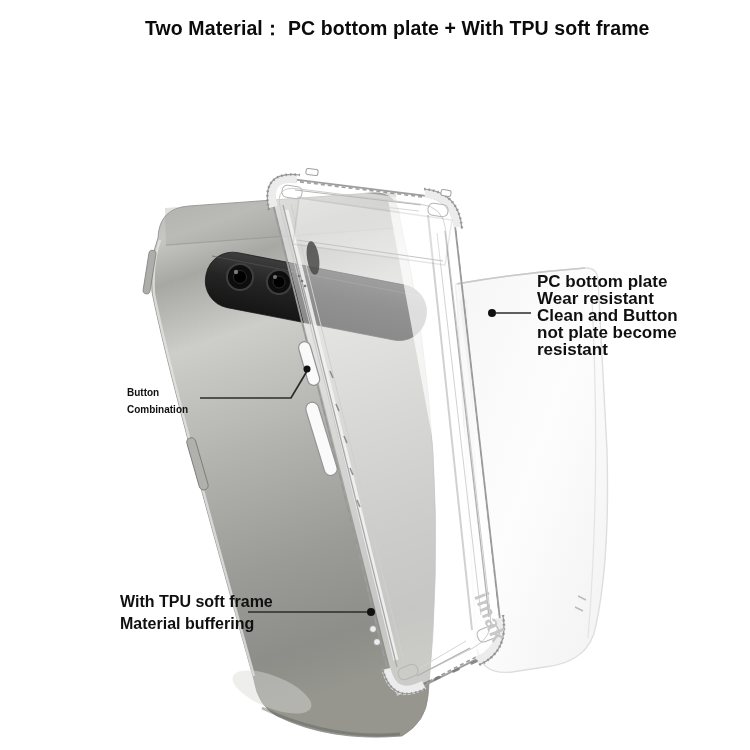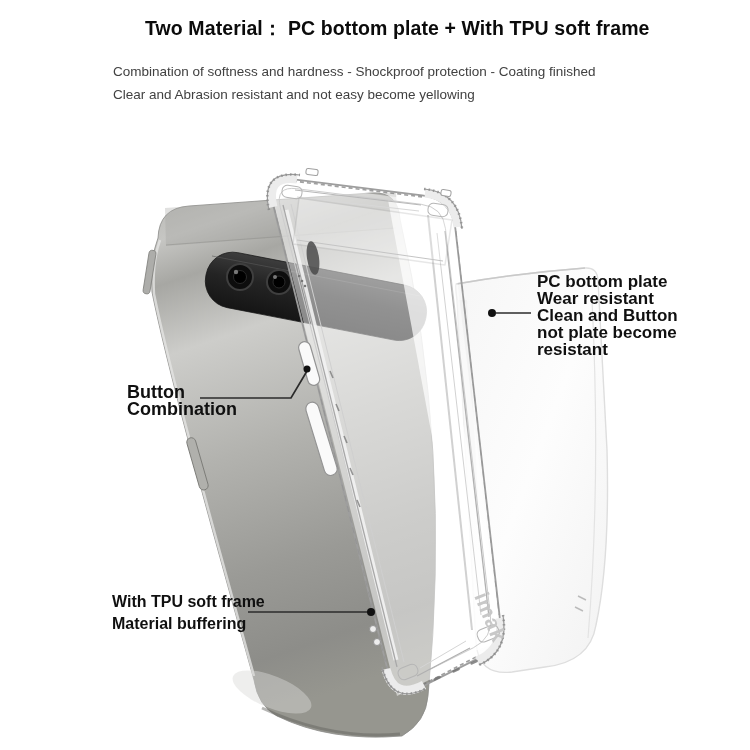--- a/index.html
+++ b/index.html
@@ -11,22 +11,22 @@
   .title{
     position:absolute;left:113px;top:15px;font-size:19.5px;font-weight:bold;
     color:#0b0b0b;letter-spacing:.1px;white-space:nowrap;margin-left:32px;
   }
   .subtitle{
     position:absolute;left:113px;top:61px;font-size:13.5px;color:#414141;
     line-height:22.5px;white-space:nowrap;
   }
   .ann{position:absolute;font-weight:bold;color:#101010;white-space:nowrap;}
   .ann-right{left:537px;top:273px;font-size:17px;line-height:17px;}
-  .ann-button{left:127px;top:384px;font-size:18px;line-height:17px;}
-  .ann-tpu{left:112px;top:591px;font-size:16px;line-height:22px;}
+  .ann-button{left:127px;top:384px;font-size:10px;line-height:17px;}
+  .ann-tpu{left:120px;top:591px;font-size:16px;line-height:22px;}
 </style>
 </head>
 <body>
 
 <div class="canvas">
 
   <svg class="scene" width="750" height="750" viewBox="0 0 750 750">
     <defs>
       <linearGradient id="gPhone" x1="0" y1="0" x2="0.18" y2="1">
         <stop offset="0" stop-color="#b6b6b2"></stop>
@@ -188,24 +188,20 @@
     </g>
     <g fill="#111111">
       <circle cx="492" cy="313" r="4"></circle>
       <circle cx="307" cy="369" r="3.5"></circle>
       <circle cx="371" cy="612" r="4"></circle>
     </g>
   </svg>
 
   <div class="title">Two Material：  PC bottom plate + With TPU soft frame</div>
 
-  <div class="subtitle">
-    <div>Combination of softness and hardness - Shockproof protection - Coating finished</div>
-    <div>Clear and Abrasion resistant and not easy become yellowing</div>
-  </div>
 
   <div class="ann ann-right">
     <div>PC bottom plate</div>
     <div>Wear resistant</div>
     <div>Clean and Button</div>
     <div>not plate become</div>
     <div>resistant</div>
   </div>
 
   <div class="ann ann-button">

